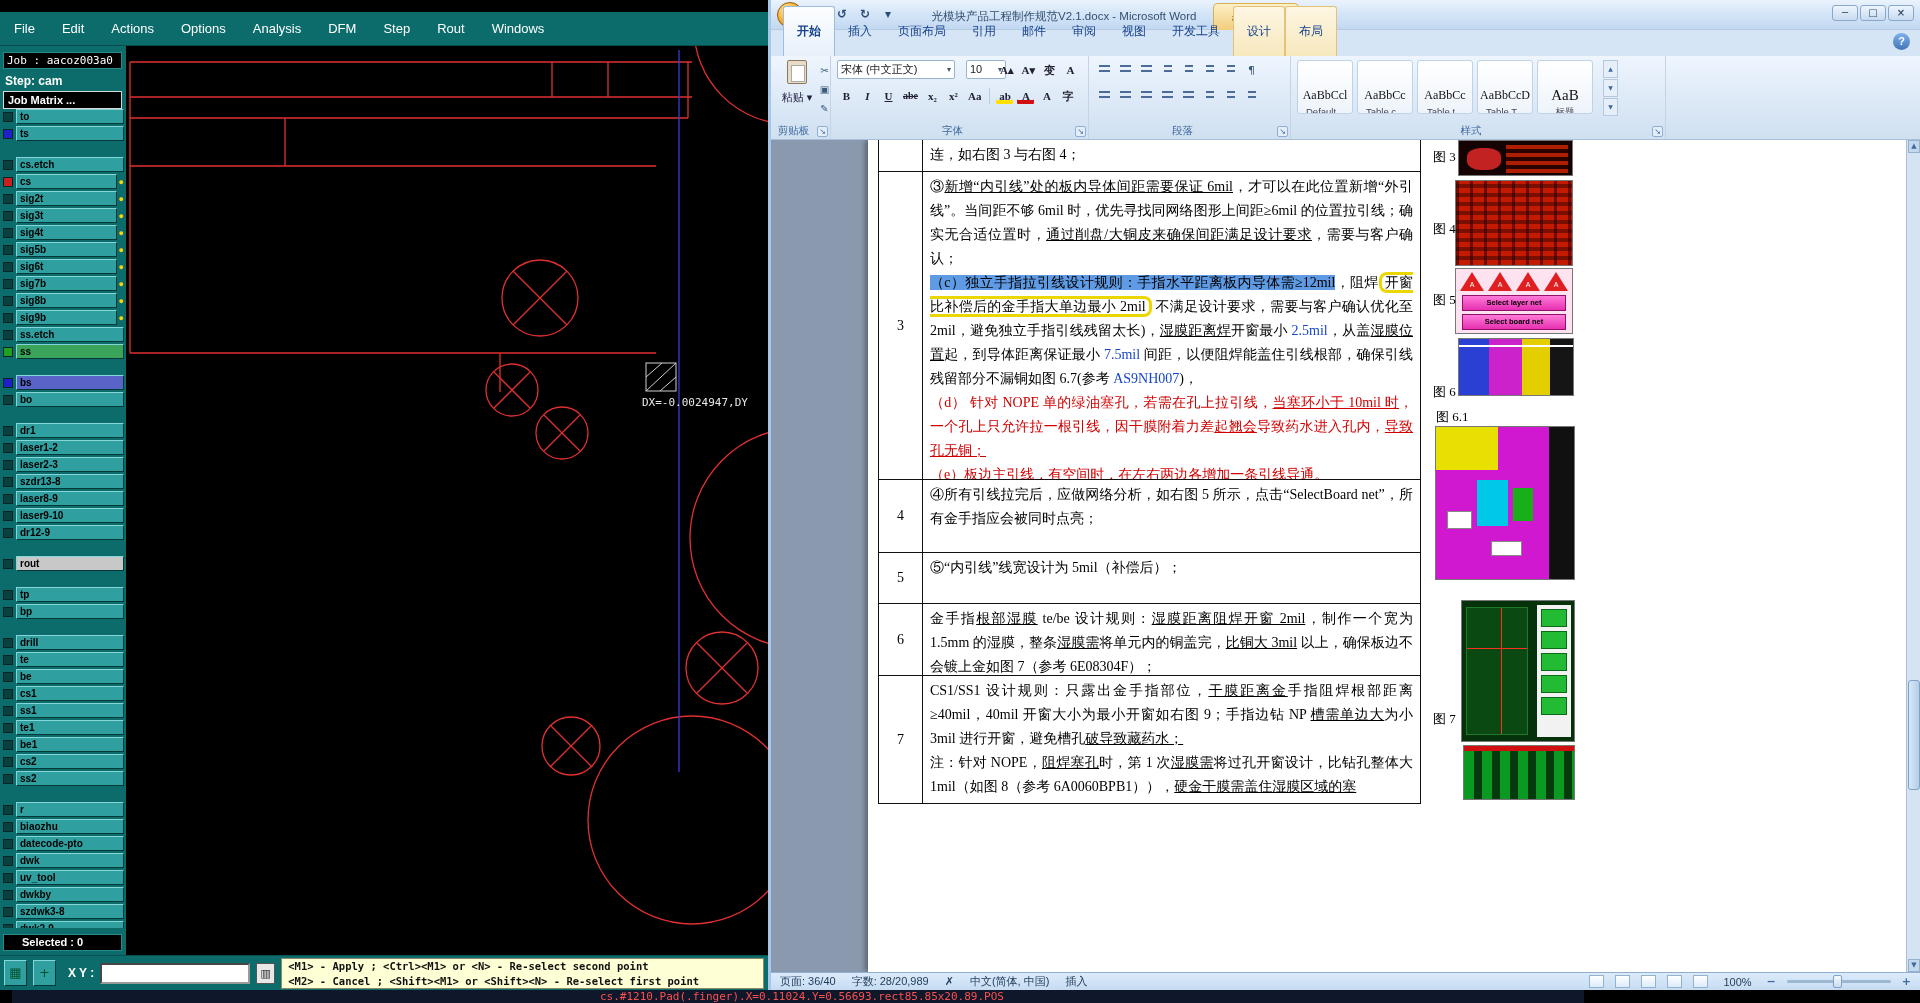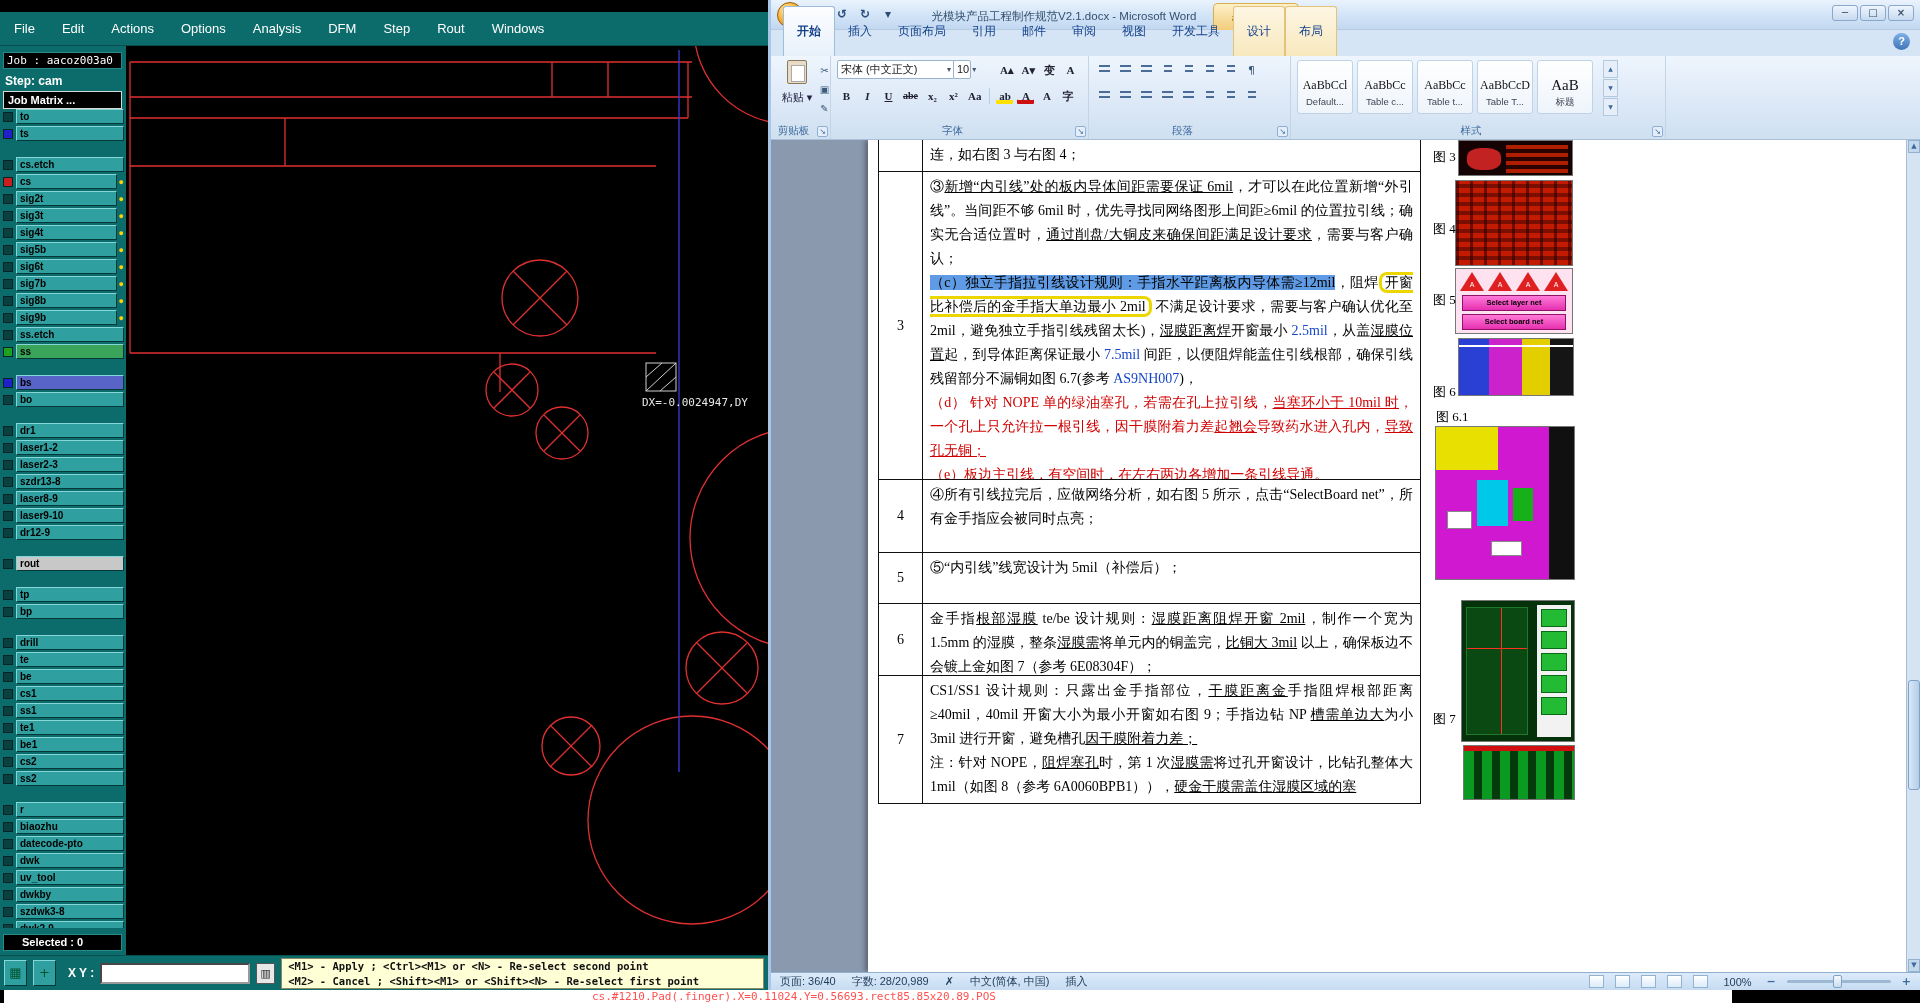--- a/index.html
+++ b/index.html
@@ -41,21 +41,21 @@
     font:13px/24px "DejaVu Sans",sans-serif;
     border-top:1px solid #85d6d6;border-left:1px solid #85d6d6;
     border-right:1px solid #063838;border-bottom:1px solid #063838}
   .xy-label{color:#fff;font:bold 12px "Liberation Sans",sans-serif;margin-left:6px}
   .xy-input{width:150px;height:21px;background:#fff;border:2px inset #9a9a9a;font:12px "DejaVu Sans Mono",monospace;padding:0 3px}
   .mini-btn{width:19px;height:21px;background:#e8e8e8;border:1px solid #555;color:#222;
     text-align:center;font:11px/19px "DejaVu Sans",sans-serif}
   .hint-panel{flex:1;height:31px;background:#ffffd6;border:1px solid #8a8a66;color:#111;
     font:bold 10.5px/15px "DejaVu Sans Mono",monospace;padding:0 6px;white-space:nowrap;overflow:hidden}
 
-  .bottom-bar{position:absolute;left:4px;top:990px;width:1728px;height:13px;background:#ffffff;z-index:60}
+  .bottom-bar{position:absolute;left:12px;top:990px;width:1572px;height:13px;background:#0f172a;z-index:60}
   .bottom-text{position:absolute;left:588px;top:0;color:#ff5050;font:11px/13px "DejaVu Sans Mono",monospace;white-space:nowrap}
 
   
   #word{position:absolute;left:768px;top:0;width:1152px;height:990px;background:#d6e5f5;
     border-left:3px solid #a8c6e6;overflow:hidden}
   .titlebar{position:absolute;left:0;top:0;width:1149px;height:30px;
     background:linear-gradient(180deg,#eaf3fd 0%,#d5e6f8 45%,#c2d8f1 100%);border-bottom:1px solid #b5cbe2}
   .orb{position:absolute;left:6px;top:2px;width:26px;height:26px;border-radius:50%;
     background:radial-gradient(circle at 35% 30%,#ffe9a8,#f5a623 55%,#b06000 100%);border:1px solid #9a5a00}
   .orb-core{position:absolute;left:6px;top:6px;width:12px;height:12px;display:grid;
@@ -113,21 +113,21 @@
   
   .prow{position:absolute;display:flex;gap:2px;align-items:center}
   .pbtn{width:19px;height:18px;border:1px solid transparent;border-radius:2px;display:flex;
     align-items:center;justify-content:center;color:#3a5a7a;font:11px "DejaVu Sans",sans-serif}
   .bars{width:11px;height:10px;background:repeating-linear-gradient(180deg,#4a6c96 0 2px,transparent 2px 5px)}
   .bars.sm{width:8px}
   
   .gallery{position:absolute;left:4px;top:3px;display:flex}
   .style-cell{width:56px;height:54px;background:linear-gradient(#ffffff,#eef4fb);border:1px solid #c0d2e6;
     border-radius:3px;margin:1px 2px;text-align:center;overflow:hidden}
-  .sty-prev{font:12px/16px "Liberation Serif",serif;margin-top:16px;color:#111;white-space:nowrap}
+  .sty-prev{font:12px/16px "Liberation Serif",serif;margin-top:26px;color:#111;white-space:nowrap}
   .style-cell.big .sty-prev{font-size:15px}
   .sty-name{font:9.5px "Liberation Sans",sans-serif;color:#445;margin-top:3px;white-space:nowrap}
   .galscroll{position:absolute;left:312px;top:4px;width:15px;height:54px;display:flex;flex-direction:column;gap:1px}
   .gbtn{flex:1;border:1px solid #b4c8de;background:#e6eff9;color:#3e6a9e;font:6px/16px "DejaVu Sans",sans-serif;text-align:center}
 
   
   .docarea{position:absolute;left:0;top:140px;width:1149px;height:832px;background:#8a99ae;overflow:hidden}
   .page{position:absolute;left:97px;top:0;width:1038px;height:832px;background:#fff;box-shadow:-3px 0 5px rgba(0,0,0,.35)}
   .vscroll{position:absolute;right:0;top:0;width:14px;height:832px;background:#d5e4f2;border-left:1px solid #a9bed4}
   .varrow{position:absolute;left:1px;width:12px;height:13px;background:#c4d8ec;border:1px solid #93b2d0;
@@ -540,21 +540,21 @@
         </div>
         <div class="glabel">剪贴板</div>
         <span class="launcher">↘</span>
       </div>
 
       <div class="rgroup" style="left:60px;width:258px">
         <div class="combo" style="left:6px;top:4px;width:118px">
           <span>宋体 (中文正文)</span>
             <span class="dd">▾</span>
         </div>
-        <div class="combo" style="left:122px;top:4px;width:18px">
+        <div class="combo" style="left:135px;top:4px;width:40px">
           <span>10</span>
             <span class="dd">▾</span>
         </div>
         <div class="frow1">
           <span class="fbtn">A▴</span>
           <span class="fbtn">A▾</span>
           <span class="fbtn">变</span>
           <span class="fbtn">A</span>
         </div>
         <div class="frow2">
@@ -695,21 +695,21 @@
             </div>
             <div class="doc-row">
               <div class="doc-num">6</div>
               <div class="doc-text">
                 <p><span class="seg-n">金手指</span><span class="seg-u">根部湿膜</span><span class="seg-n"> te/be 设计规则：</span><span class="seg-u">湿膜距离阻焊开窗 2mil</span><span class="seg-n">，制作一个宽为 1.5mm 的湿膜，整条</span><span class="seg-u">湿膜需</span><span class="seg-n">将单元内的铜盖完，</span><span class="seg-u">比铜大 3mil</span><span class="seg-n"> 以上，确保板边不会镀上金如图 7（参考 6E08304F）；</span></p>
               </div>
             </div>
             <div class="doc-row">
               <div class="doc-num">7</div>
               <div class="doc-text">
-                <p><span class="seg-n">CS1/SS1 设计规则：只露出金手指部位，</span><span class="seg-u">干膜距离金</span><span class="seg-n">手指阻焊根部距离≥40mil，40mil 开窗大小为最小开窗如右图 9；手指边钻 NP </span><span class="seg-u">槽需单边大</span><span class="seg-n">为小 3mil 进行开窗，避免槽孔</span><span class="seg-u">因干膜附着力差；</span></p>
+                <p><span class="seg-n">CS1/SS1 设计规则：只露出金手指部位，</span><span class="seg-u">干膜距离金</span><span class="seg-n">手指阻焊根部距离≥40mil，40mil 开窗大小为最小开窗如右图 9；手指边钻 NP </span><span class="seg-u">槽需单边大</span><span class="seg-n">为小 3mil 进行开窗，避免槽孔</span><span class="seg-u">破导致藏药水；</span></p>
                 <p><span class="seg-n">注：针对 NOPE，</span><span class="seg-u">阻焊塞孔</span><span class="seg-n">时，第 1 次</span><span class="seg-u">湿膜需</span><span class="seg-n">将过孔开窗设计，比钻孔整体大 1mil（如图 8（参考 6A0060BPB1）），</span><span class="seg-u">硬金干膜需盖住湿膜区域的塞</span></p>
               </div>
             </div>
           </div>
 
         <div class="fig fig3">
             <span class="blob"></span>
             <span class="stripes"></span>
           </div>
         <div class="fig fig4">

